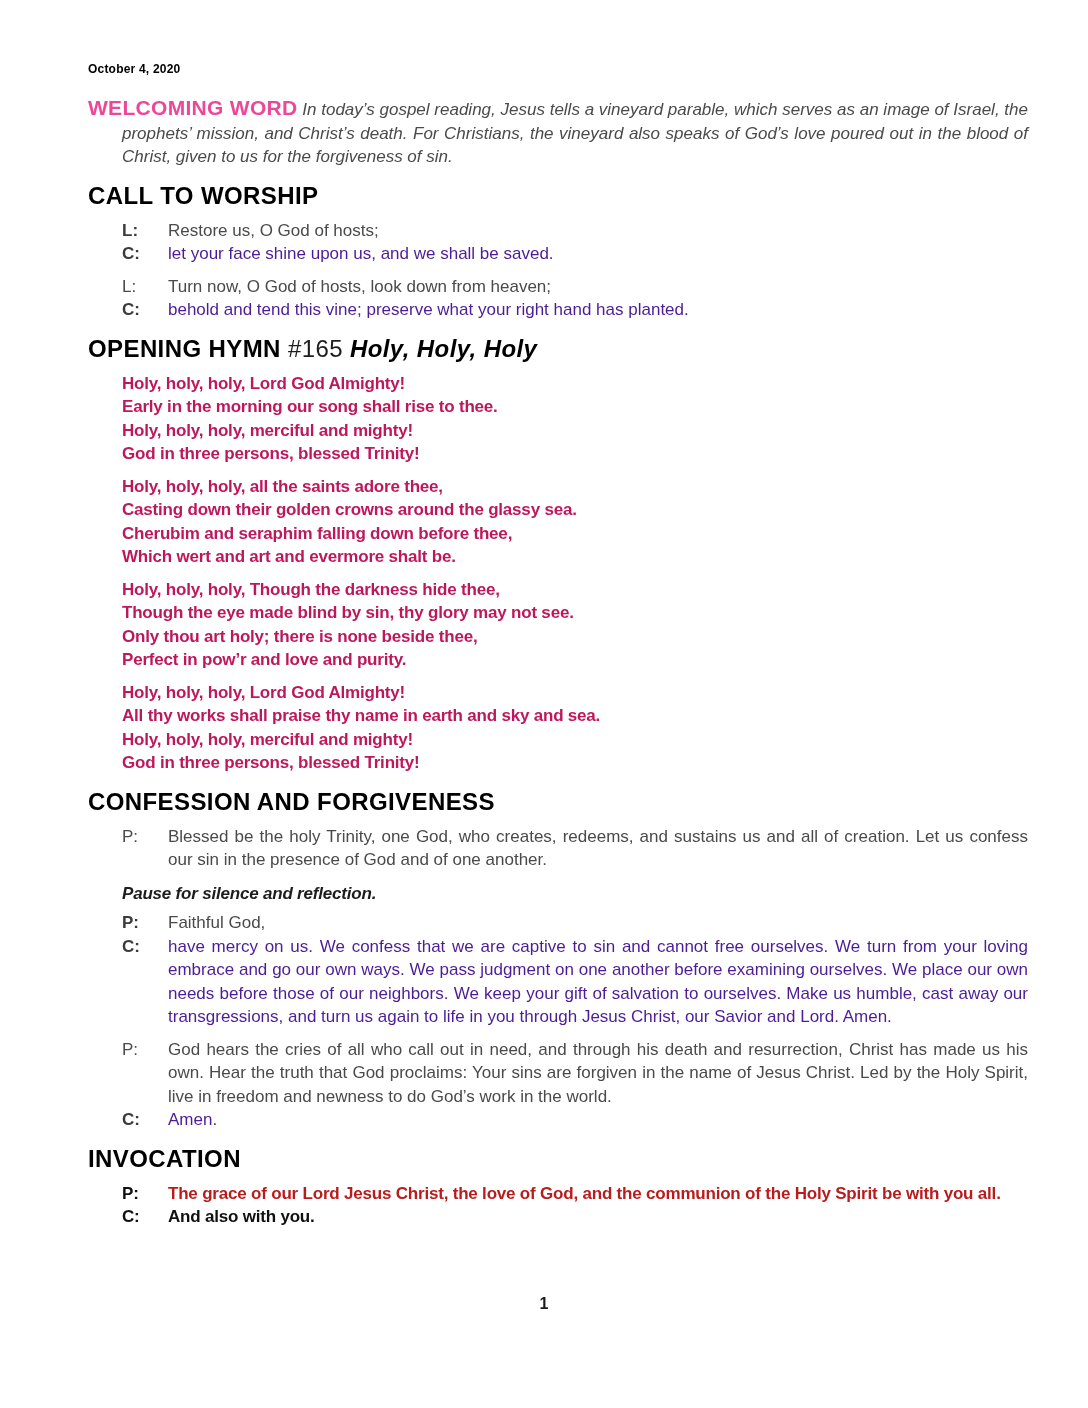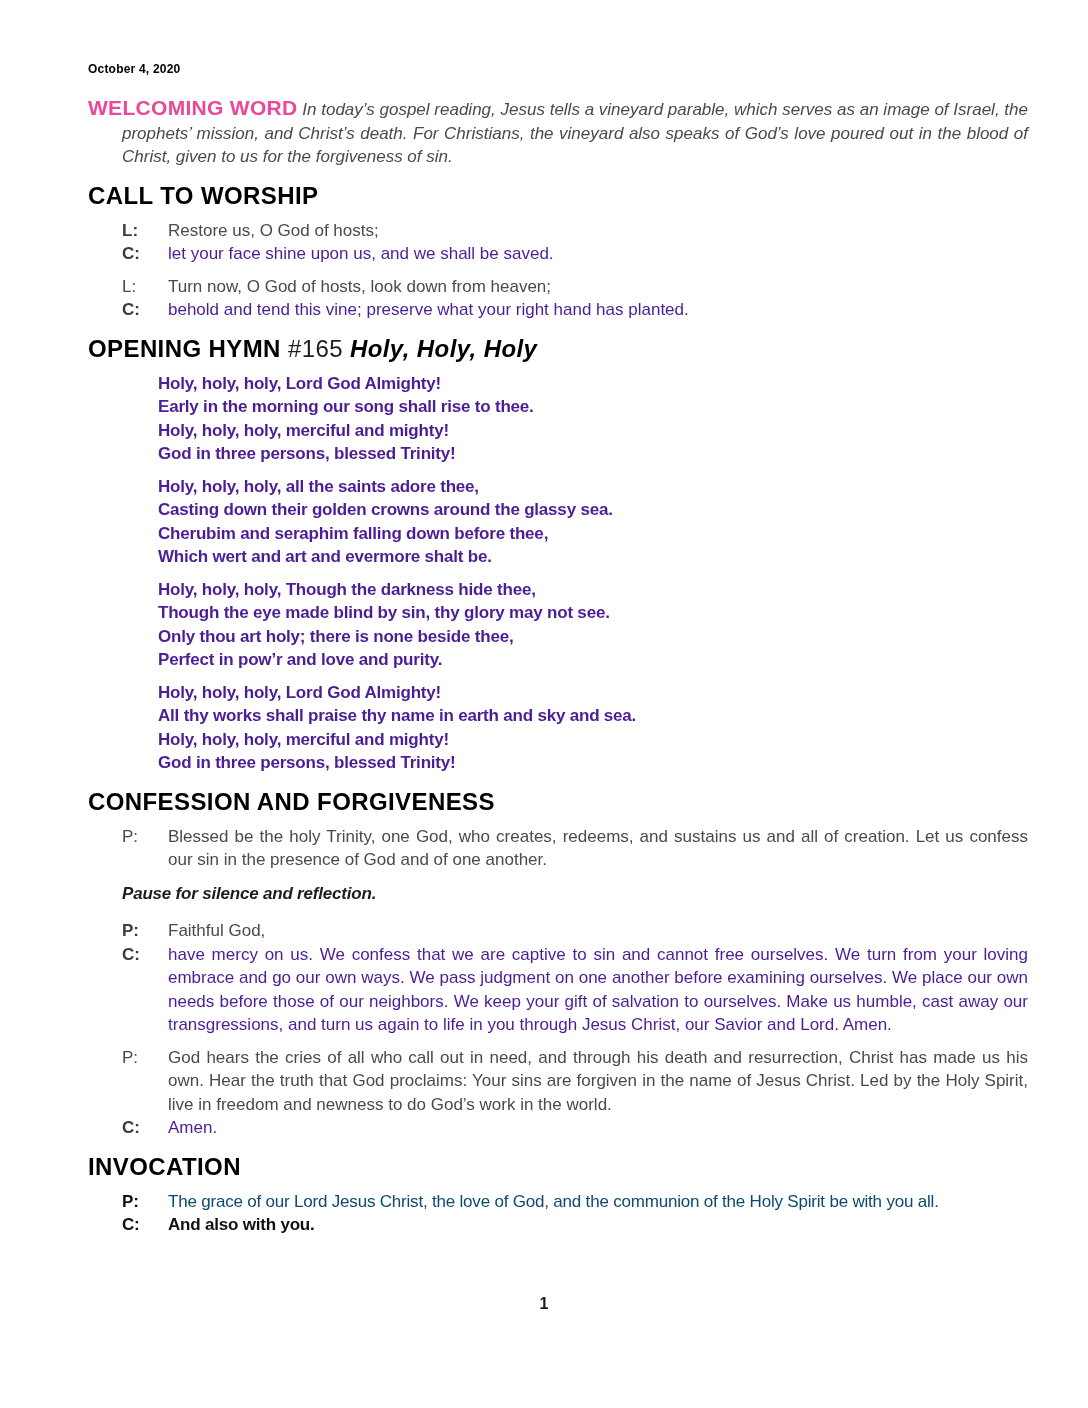--- a/index.html
+++ b/index.html
@@ -38,28 +38,28 @@
   .hymn-num { font-weight: 500; color: #1d1d1d; }
   .hymn-title { font-style: italic; }
   .group { margin: 0 0 9px 0; }
   .resp { display: flex; margin-left: 34px; }
   .lab { flex: 0 0 30px; color: #4a4a4a; }
   .lab.bold { font-weight: 700; color: #3b3b3b; }
   .txt { flex: 1; margin-left: 16px; }
   .txt.leader { color: #4a4a4a; }
   .txt.congregation { font-weight: 400; color: #4c1d95; }
   .txt.justify { text-align: justify; }
-  .dark .lab, .dark .txt.leader { color: #0c4a6e; font-weight: 400; letter-spacing: -0.2px; }
+  .dark .lab, .dark .txt.leader { color: #b91c1c; font-weight: 700; letter-spacing: -0.2px; }
   .dark .lab.bold, .dark .txt.congregation { color: #101010; font-weight: 800; letter-spacing: -0.2px; }
   .verse { margin: 0 0 9px 34px; }
   .hymn-line {
-    color: #4c1d95; font-weight: 600; letter-spacing: -0.2px; margin-left: 36px;
+    color: #be185d; font-weight: 600; letter-spacing: -0.2px;
   }
   .rubric {
-    margin: 10px 0 14px 34px;
+    margin: 10px 0 6px 34px;
     font-weight: 700; font-style: italic; color: #1d1d1d;
     letter-spacing: -0.2px;
   }
   .page-number {
     position: absolute; top: 1292px; left: 0; width: 100%;
     text-align: center;
     font-weight: 600; color: #1a1a1a; font-size: 16px;
   }
 </style>
 </head>

